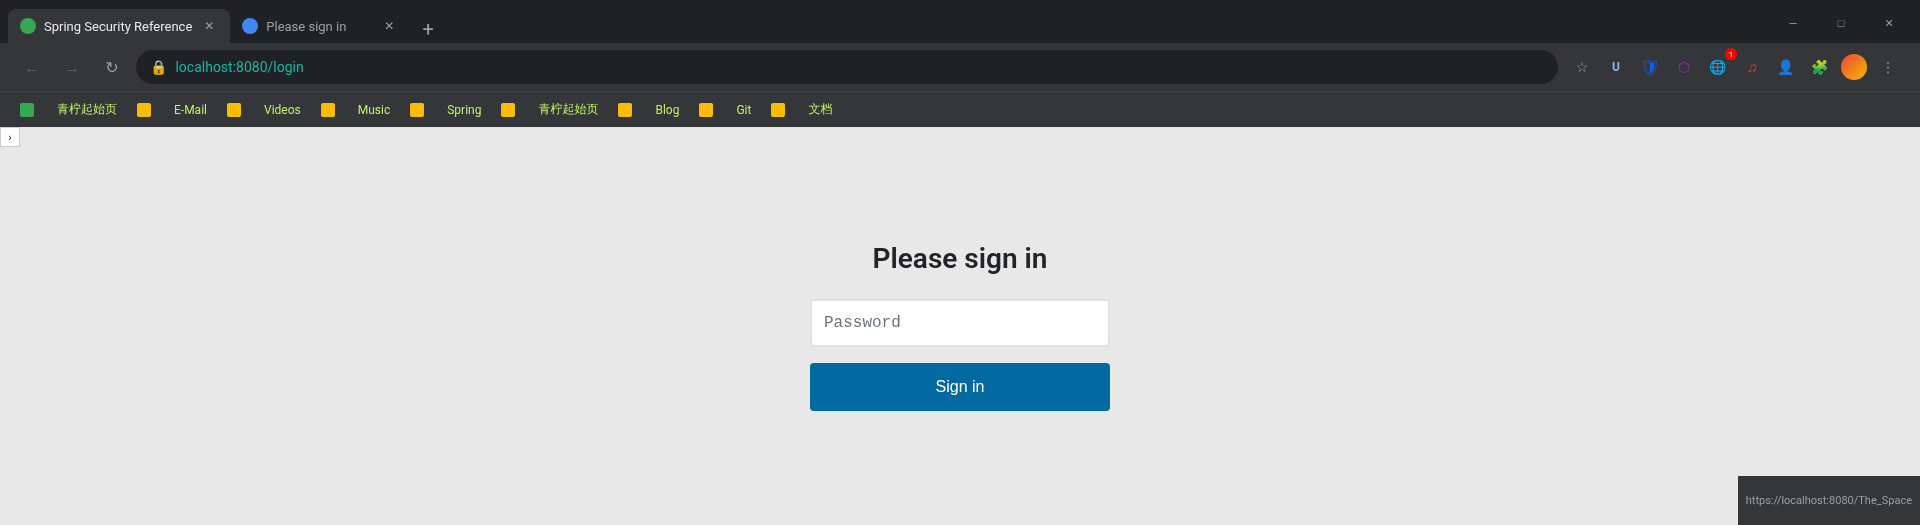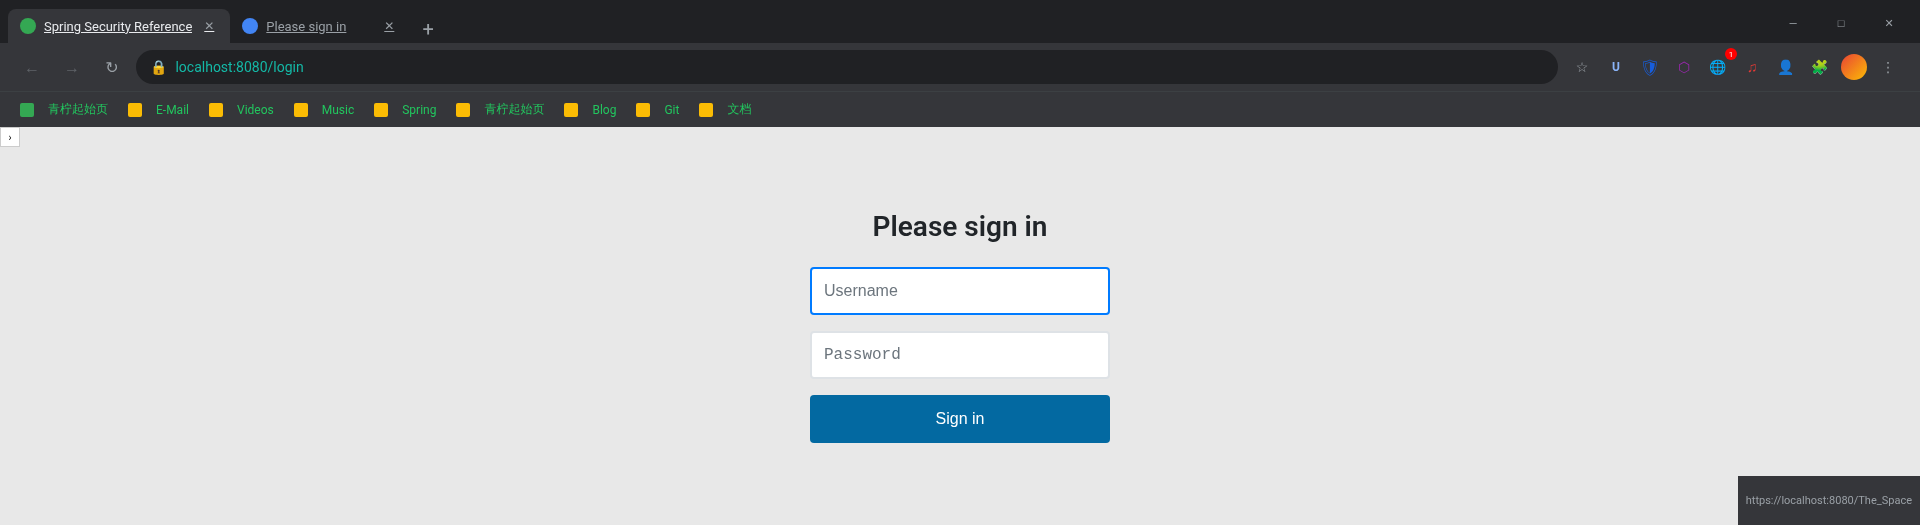--- a/index.html
+++ b/index.html
@@ -1,20 +1,20 @@
 <!DOCTYPE html>
 <html><head>
   <meta charset="utf-8">
   <style>
     * { margin: 0; padding: 0; box-sizing: border-box; }
     body { font-family: -apple-system, BlinkMacSystemFont, 'Segoe UI', Roboto, sans-serif; background: #e8e8e8; width: 1920px; height: 525px; overflow: hidden; }
 
     
     .tab-bar { display: flex; align-items: flex-end; height: 43px; padding: 0 8px; background: #202124; }
-    .tab { display: flex; align-items: center; height: 34px; padding: 0 12px; border-radius: 8px 8px 0 0; font-size: 13px; color: #e8eaed; gap: 8px; min-width: 180px; max-width: 240px; cursor: pointer; position: relative; text-decoration: underline; }
+    .tab { display: flex; align-items: center; height: 34px; padding: 0 12px; border-radius: 8px 8px 0 0; font-size: 13px; color: #e8eaed; gap: 8px; min-width: 180px; max-width: 240px; cursor: pointer; position: relative; }
     .tab.active { background: #35363a; color: #e8eaed; }
     .tab.inactive { background: transparent; color: #9aa0a6; }
     .tab-favicon { width: 16px; height: 16px; border-radius: 50%; flex-shrink: 0; }
     .tab-favicon.green { background: #34a853; }
     .tab-favicon.globe { background: #4285f4; border-radius: 50%; }
     .tab-label { flex: 1; overflow: hidden; text-overflow: ellipsis; white-space: nowrap; font-size: 13px; }
     .tab-close { width: 18px; height: 18px; border-radius: 50%; display: flex; align-items: center; justify-content: center; font-size: 12px; color: #9aa0a6; flex-shrink: 0; cursor: pointer; }
     .new-tab-btn { width: 28px; height: 28px; border-radius: 50%; display: flex; align-items: center; justify-content: center; color: #9aa0a6; font-size: 20px; cursor: pointer; margin-left: 4px; }
     .window-controls { margin-left: auto; display: flex; align-items: center; gap: 2px; padding-bottom: 4px; }
     .win-btn { width: 46px; height: 32px; display: flex; align-items: center; justify-content: center; color: #9aa0a6; font-size: 11px; cursor: pointer; }
@@ -27,21 +27,21 @@
     .url-bar-text { color: #14b8a6; font-size: 14px; flex: 1; }
     .url-bar-icon { color: #9aa0a6; font-size: 14px; }
     .toolbar-icons { display: flex; align-items: center; gap: 2px; }
     .toolbar-icon { width: 32px; height: 32px; border-radius: 50%; display: flex; align-items: center; justify-content: center; cursor: pointer; font-size: 14px; color: #9aa0a6; }
     .avatar-circle { width: 26px; height: 26px; border-radius: 50%; background: linear-gradient(135deg, #ea4335, #fbbc04); }
     .badge { position: relative; }
     .badge-num { position: absolute; top: -3px; right: -3px; background: red; color: white; font-size: 8px; border-radius: 50%; width: 12px; height: 12px; display: flex; align-items: center; justify-content: center; }
 
     
     .bookmarks-bar { display: flex; align-items: center; height: 36px; padding: 0 12px; background: #35363a; gap: 4px; border-top: 1px solid #3c4043; }
-    .bookmark-item { display: flex; align-items: center; gap: 14px; padding: 4px 8px; border-radius: 4px; cursor: pointer; color: #22c55e; font-size: 12px; white-space: nowrap; }
+    .bookmark-item { display: flex; align-items: center; gap: 23px; padding: 4px 8px; border-radius: 4px; cursor: pointer; color: #bef264; font-size: 12px; white-space: nowrap; }
     .bk-icon { width: 14px; height: 14px; border-radius: 2px; flex-shrink: 0; }
     .bk-icon.green { background: #34a853; }
     .bk-icon.yellow { background: #fbbc04; }
 
     
     .page-content { background: #e8e8e8; width: 100%; height: calc(525px - 127px); display: flex; flex-direction: column; align-items: center; justify-content: center; position: relative; }
 
     .sidebar-toggle { position: absolute; left: 0; top: 0; width: 20px; height: 20px; border: 1px solid #ccc; background: white; cursor: pointer; display: flex; align-items: center; justify-content: center; font-size: 10px; }
 
     .login-container { display: flex; flex-direction: column; align-items: center; gap: 16px; width: 300px; }
@@ -146,19 +146,18 @@
       <span>文档</span>
     </div>
   </div>
 </div>
 
 <div class="page-content">
   <div class="sidebar-toggle">›</div>
 
   <div class="login-container">
     <h1 class="login-title">Please sign in</h1>
-    <input class="login-input" type="text" placeholder="Username" style="">
     <input class="login-input password" type="password" placeholder="Password" style="">
     <button class="sign-in-btn">Sign in</button>
   </div>
 
   <div class="status-bar">https://localhost:8080/The_Space</div>
 </div>
 
 </body></html>

